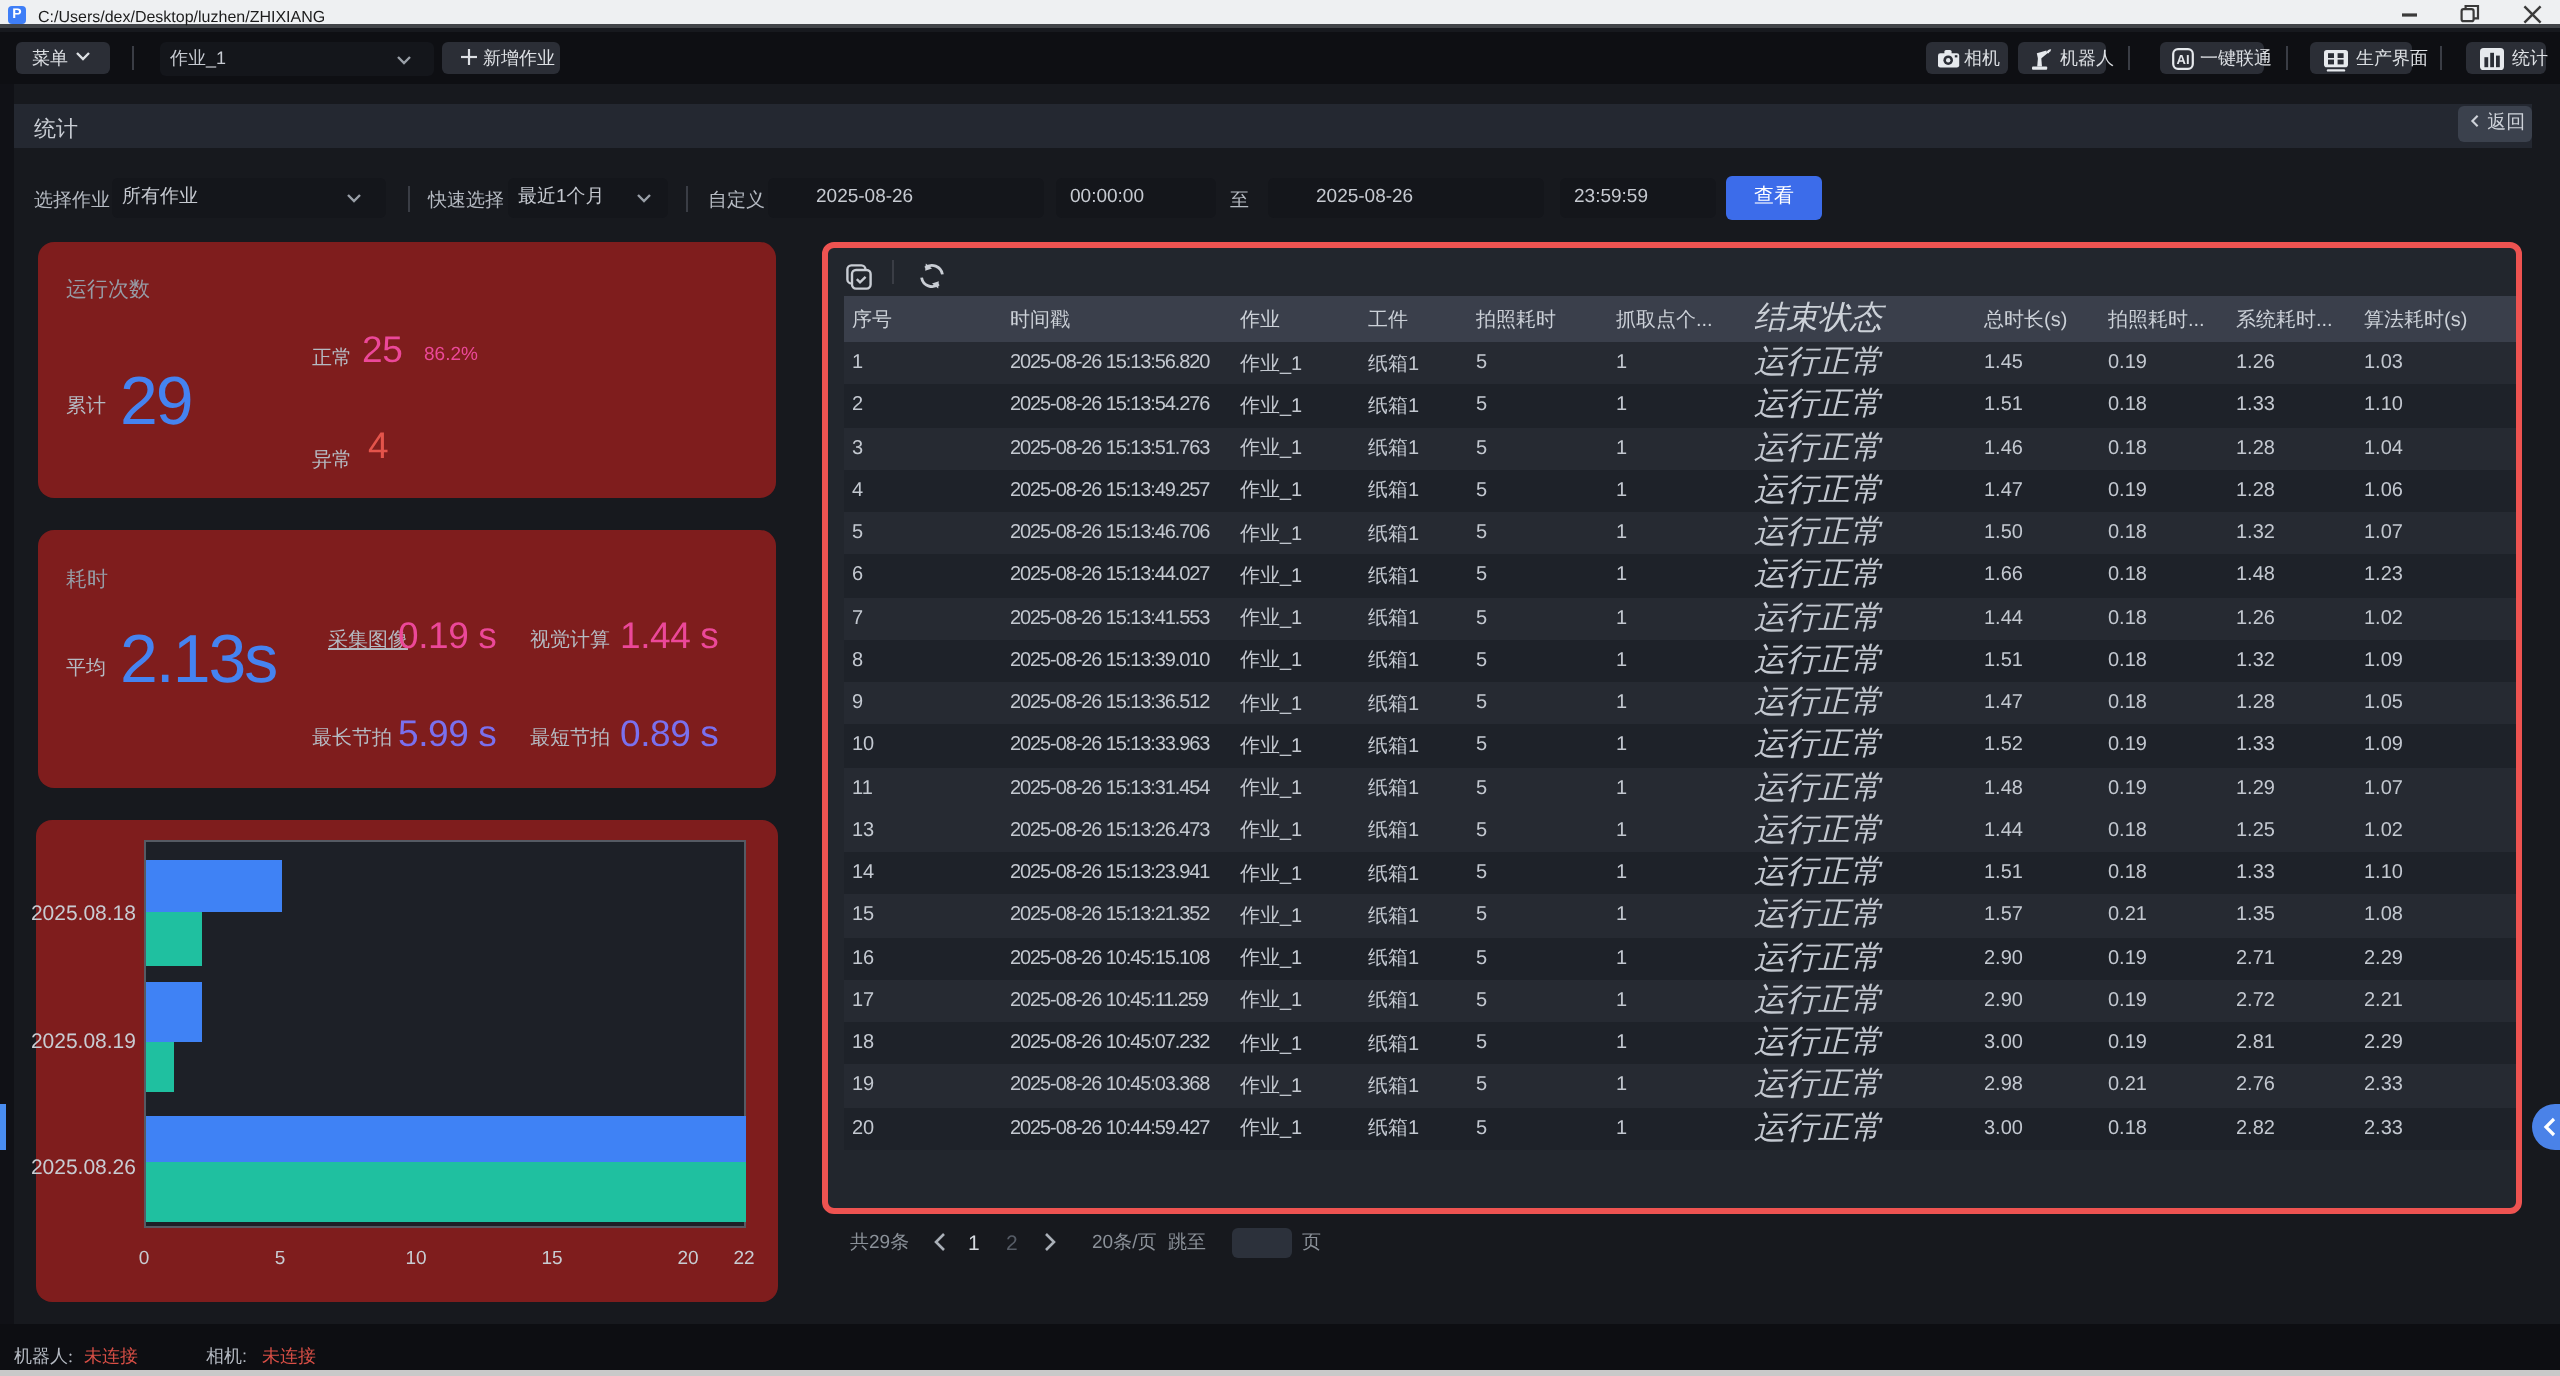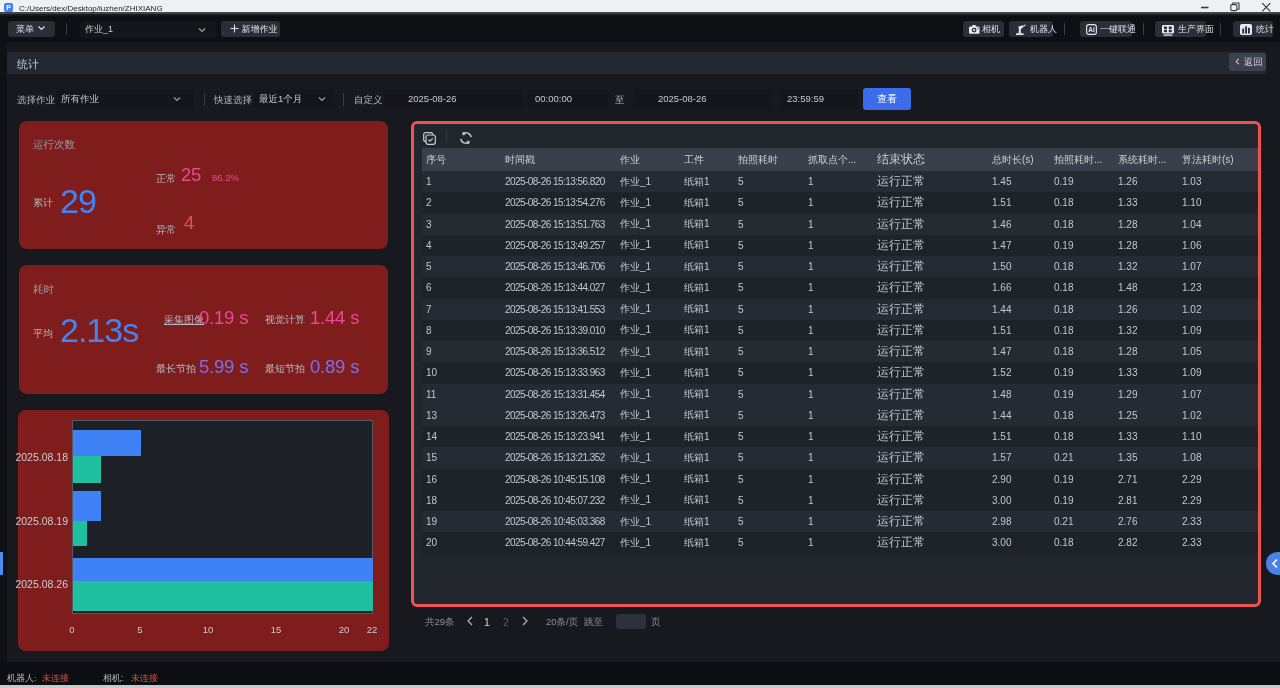--- a/index.html
+++ b/index.html
@@ -65,21 +65,21 @@
 
 #redpanel { position:absolute; left:411px; top:121px; width:850px; height:486px;
   border:3px solid #ee5351; border-radius:6px; background:#22262d; }
 #toolbar { position:absolute; left:411px; top:124px; width:200px; height:24px; }
 #rtable { position:absolute; left:422px; top:148px; width:836px; border-collapse:collapse;
   table-layout:fixed; font-size:10px; }
 #rtable th { background:#3a3f4b; color:#ccd1d8; font-weight:normal; text-align:left;
   height:23px; padding:0 0 0 4px; overflow:hidden; white-space:nowrap; }
 #rtable td { color:#c3c8d0; height:21.25px; padding:0 0 0 4px; overflow:hidden; white-space:nowrap; }
 #rtable td.ts { letter-spacing:-0.55px; padding-left:8px; }
-#rtable td:nth-child(7), #rtable th:nth-child(7) { font-size:12px; padding-left:10px; }
+#rtable td:nth-child(7), #rtable th:nth-child(7) { font-size:16px; padding-left:10px;font-style:italic; }
 #rtable th:nth-child(2) { padding-left:8px; }
 #rtable tr.odd td { background:#262a32; }
 #rtable tr.even td { background:#1e2229; }
 
 
 .pag { position:absolute; top:616px; font-size:9.5px; color:#8b9199; line-height:12px; }
 #paginput { position:absolute; left:616px; top:614px; width:30px; height:15px;
   background:#2c313b; border-radius:3px; }
 #bluecirc { position:absolute; left:1266px; top:552px; width:26px; height:23px;
   border-radius:12px; background:#4a82e8; }
@@ -478,20 +478,33 @@
           <td>作业_1</td>
           <td>纸箱1</td>
           <td>5</td>
           <td>1</td>
           <td>运行正常</td>
           <td>2.90</td>
           <td>0.19</td>
           <td>2.71</td>
           <td>2.29</td>
         </tr>
+<tr class="odd">
+          <td>17</td>
+          <td class="ts">2025-08-26 10:45:11.259</td>
+          <td>作业_1</td>
+          <td>纸箱1</td>
+          <td>5</td>
+          <td>1</td>
+          <td>运行正常</td>
+          <td>2.90</td>
+          <td>0.19</td>
+          <td>2.72</td>
+          <td>2.21</td>
+        </tr>
 <tr class="even">
           <td>18</td>
           <td class="ts">2025-08-26 10:45:07.232</td>
           <td>作业_1</td>
           <td>纸箱1</td>
           <td>5</td>
           <td>1</td>
           <td>运行正常</td>
           <td>3.00</td>
           <td>0.19</td>

